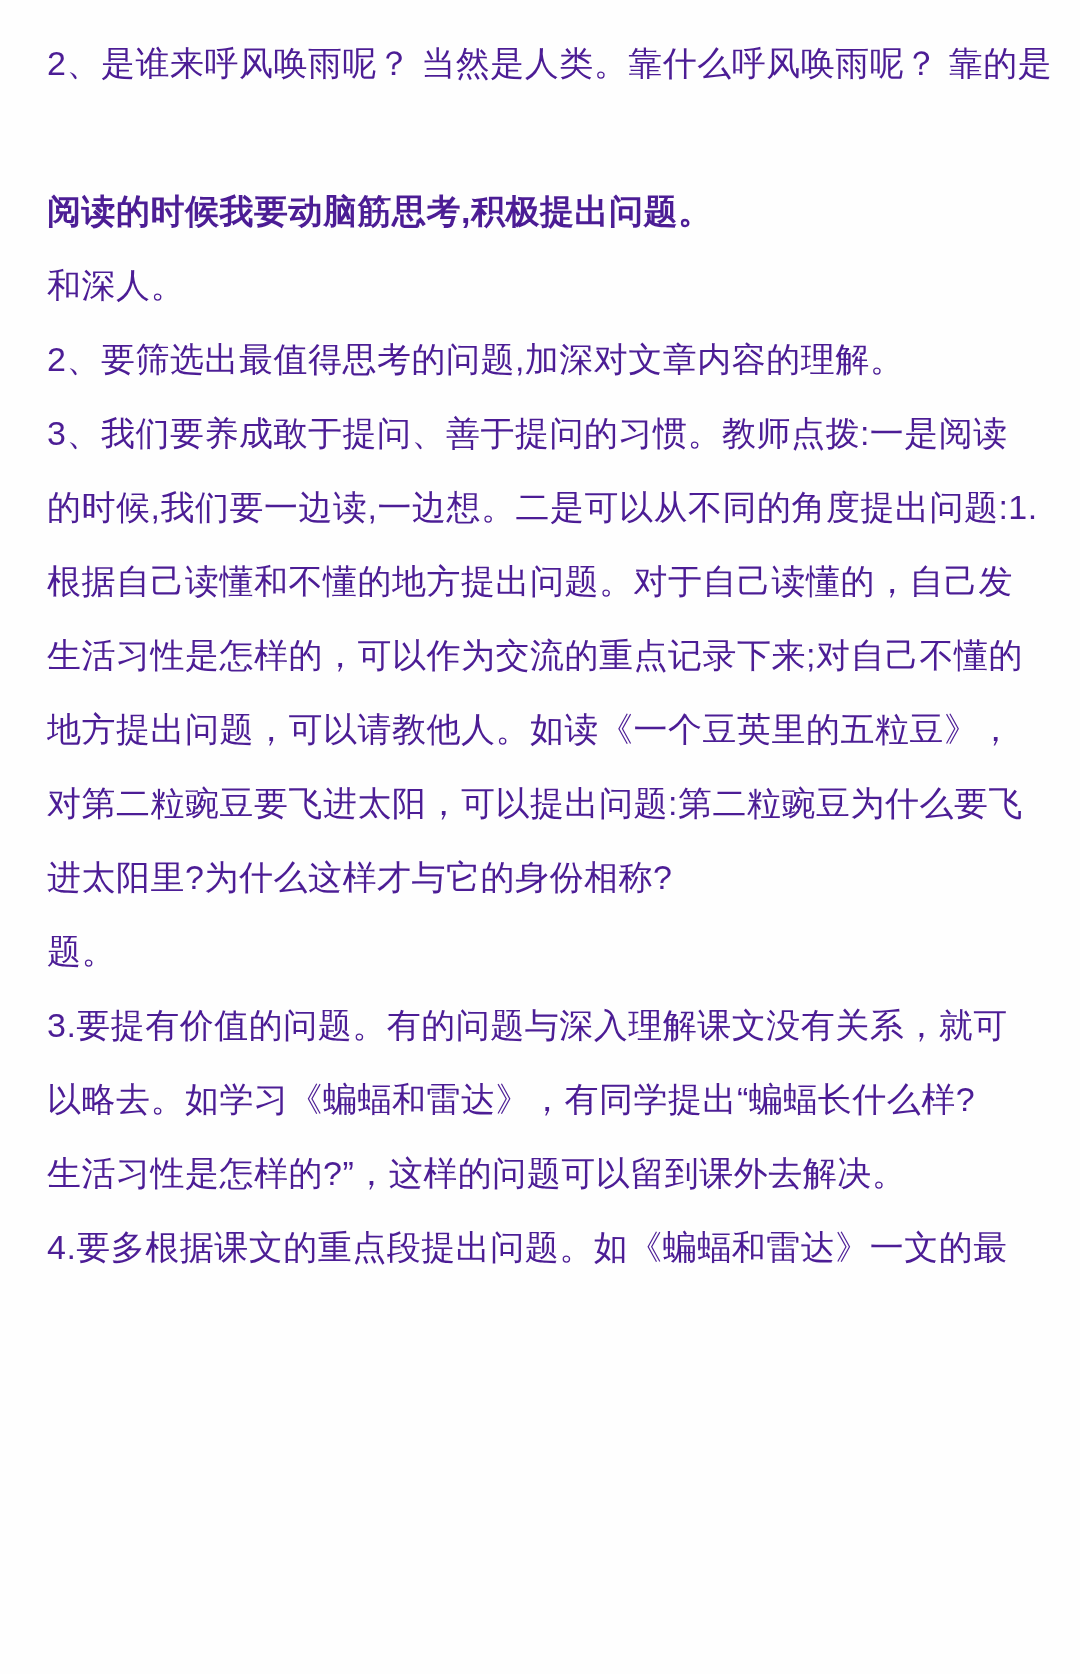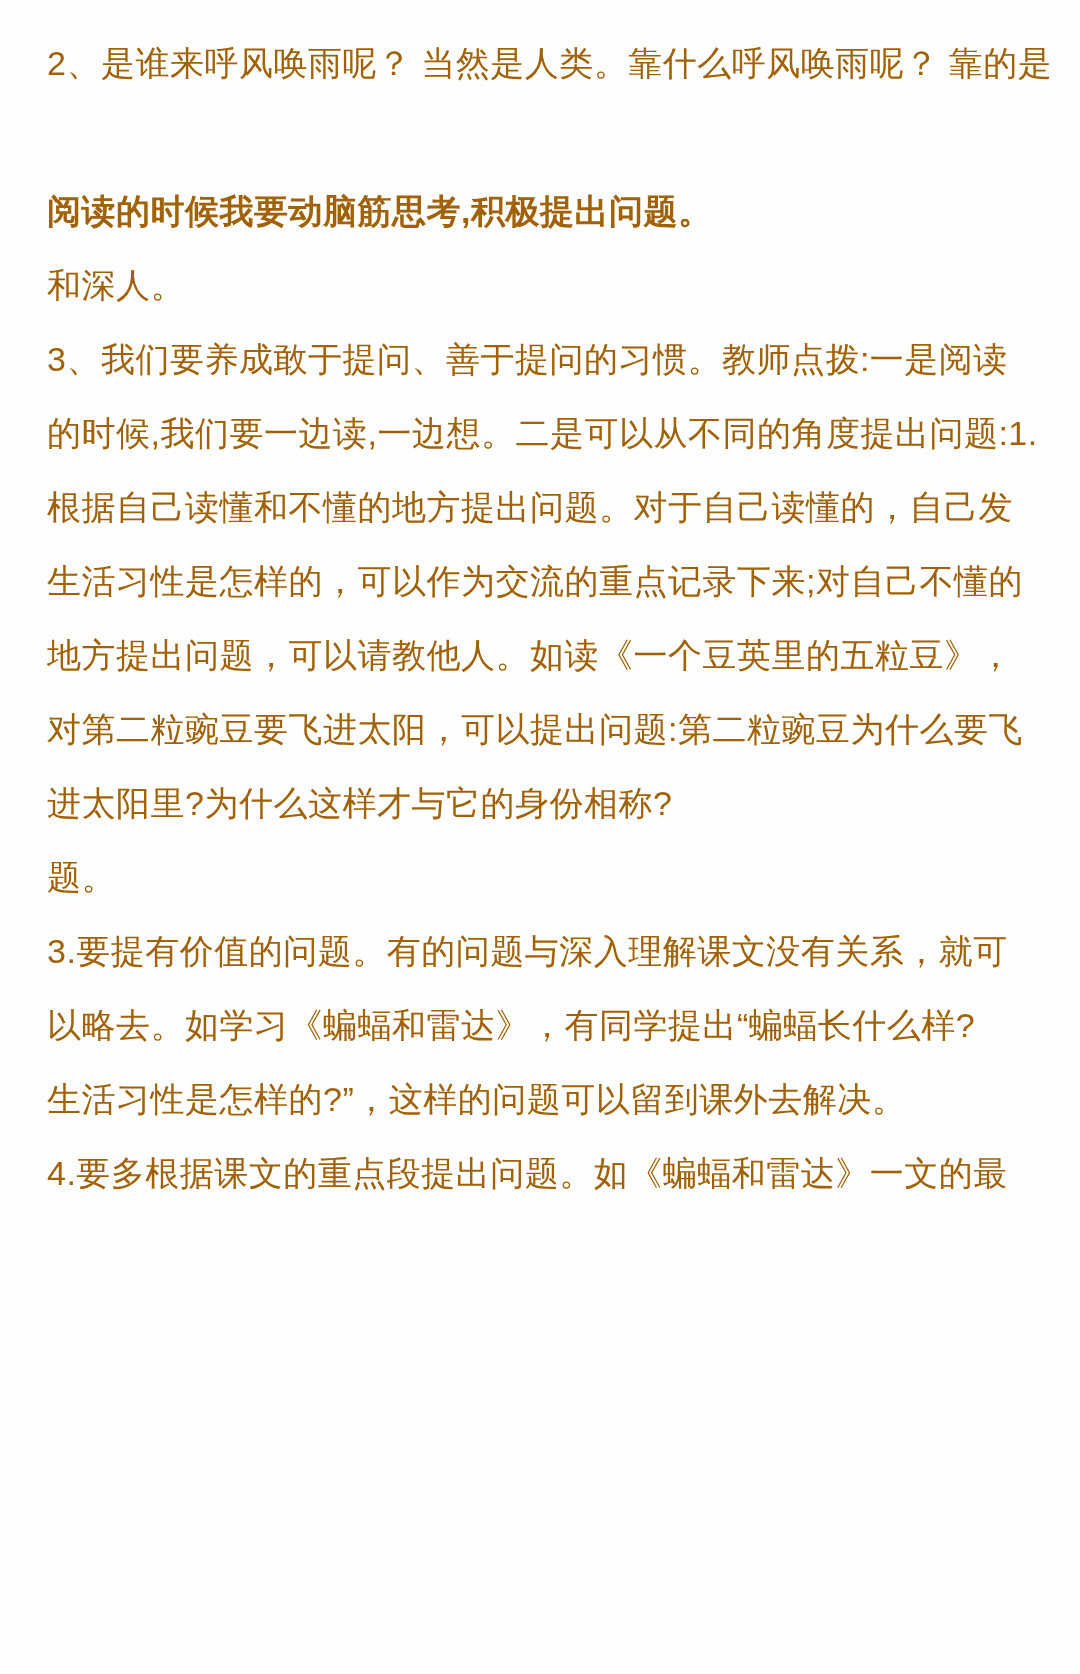--- a/index.html
+++ b/index.html
@@ -22,37 +22,38 @@
     color: #1e1e1e;
   }
   .line {
     margin: 0;
     height: 74px;
     line-height: 74px;
     font-size: 34px;
     font-weight: 400;
     letter-spacing: 0.5px;
     white-space: nowrap;
-    color: #a16207;
+    color: #4c1d95;
   }
   .line.bold {
     font-weight: 700;
   }
   .line.blank {
     
   }
 </style>
 </head>
 <body>
 
 <div class="page">
   <p class="line">2、是谁来呼风唤雨呢？ 当然是人类。靠什么呼风唤雨呢？ 靠的是</p>
   <p class="line blank"></p>
   <p class="line bold">阅读的时候我要动脑筋思考,积极提出问题。</p>
   <p class="line">和深人。</p>
+  <p class="line">2、要筛选出最值得思考的问题,加深对文章内容的理解。</p>
   <p class="line">3、我们要养成敢于提问、善于提问的习惯。教师点拨:一是阅读</p>
   <p class="line">的时候,我们要一边读,一边想。二是可以从不同的角度提出问题:1.</p>
   <p class="line">根据自己读懂和不懂的地方提出问题。对于自己读懂的，自己发</p>
   <p class="line">生活习性是怎样的，可以作为交流的重点记录下来;对自己不懂的</p>
   <p class="line">地方提出问题，可以请教他人。如读《一个豆英里的五粒豆》，</p>
   <p class="line">对第二粒豌豆要飞进太阳，可以提出问题:第二粒豌豆为什么要飞</p>
   <p class="line">进太阳里?为什么这样才与它的身份相称?</p>
   <p class="line">题。</p>
   <p class="line">3.要提有价值的问题。有的问题与深入理解课文没有关系，就可</p>
   <p class="line">以略去。如学习《蝙蝠和雷达》，有同学提出“蝙蝠长什么样?</p>

